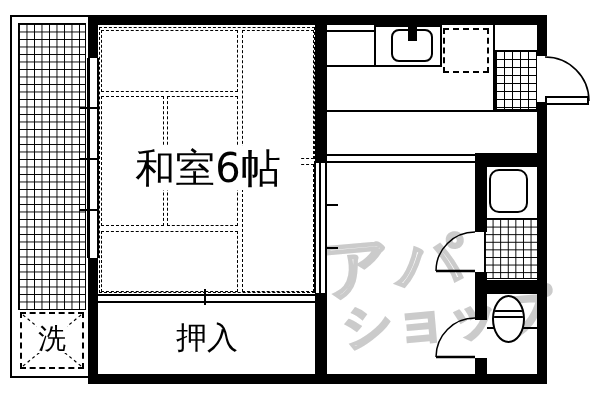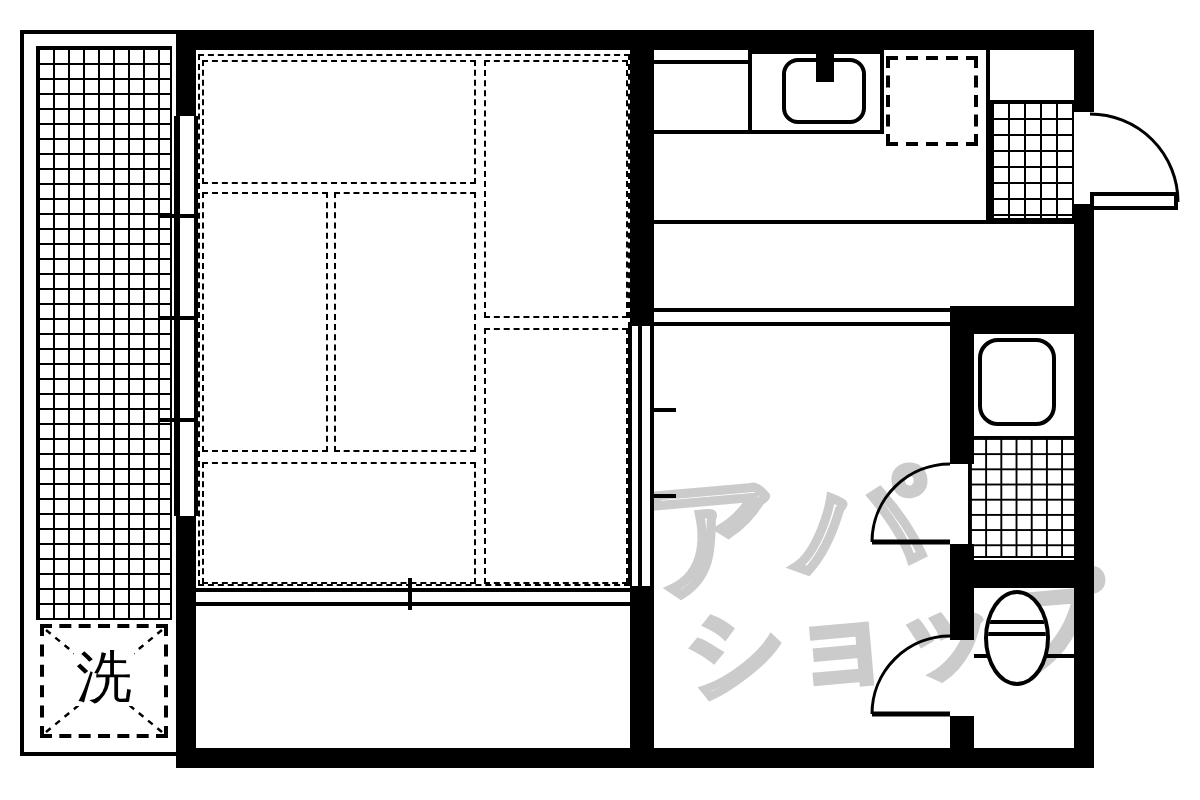--- a/index.html
+++ b/index.html
@@ -109,18 +109,20 @@
     <path d="M 436 357 A 39 39 0 0 1 475 318" fill="none" stroke="#000" stroke-width="1.5"></path>
     <line x1="436" y1="357" x2="475" y2="357" stroke="#000" stroke-width="2.5"></line>
     <g stroke="#000" stroke-width="1.2" stroke-dasharray="3,3">
       <line x1="23" y1="315" x2="45" y2="333"></line>
       <line x1="81" y1="315" x2="59" y2="333"></line>
       <line x1="23" y1="366" x2="45" y2="348"></line>
       <line x1="81" y1="366" x2="59" y2="348"></line>
     </g>
   </svg>
 
+  <div class="label" style="left:116px;top:146px;width:184px;font-size:40px;background:#fff;padding:1px 0;">和室6帖</div>
 
 
+  <div class="label" style="left:98px;top:321px;width:218px;font-size:31px;">押入</div>
 
   <div class="label" style="left:37px;top:324px;font-size:28px;background:#fff;padding:0 1px;">洗</div>
 
 </div>
 
 </body></html>

